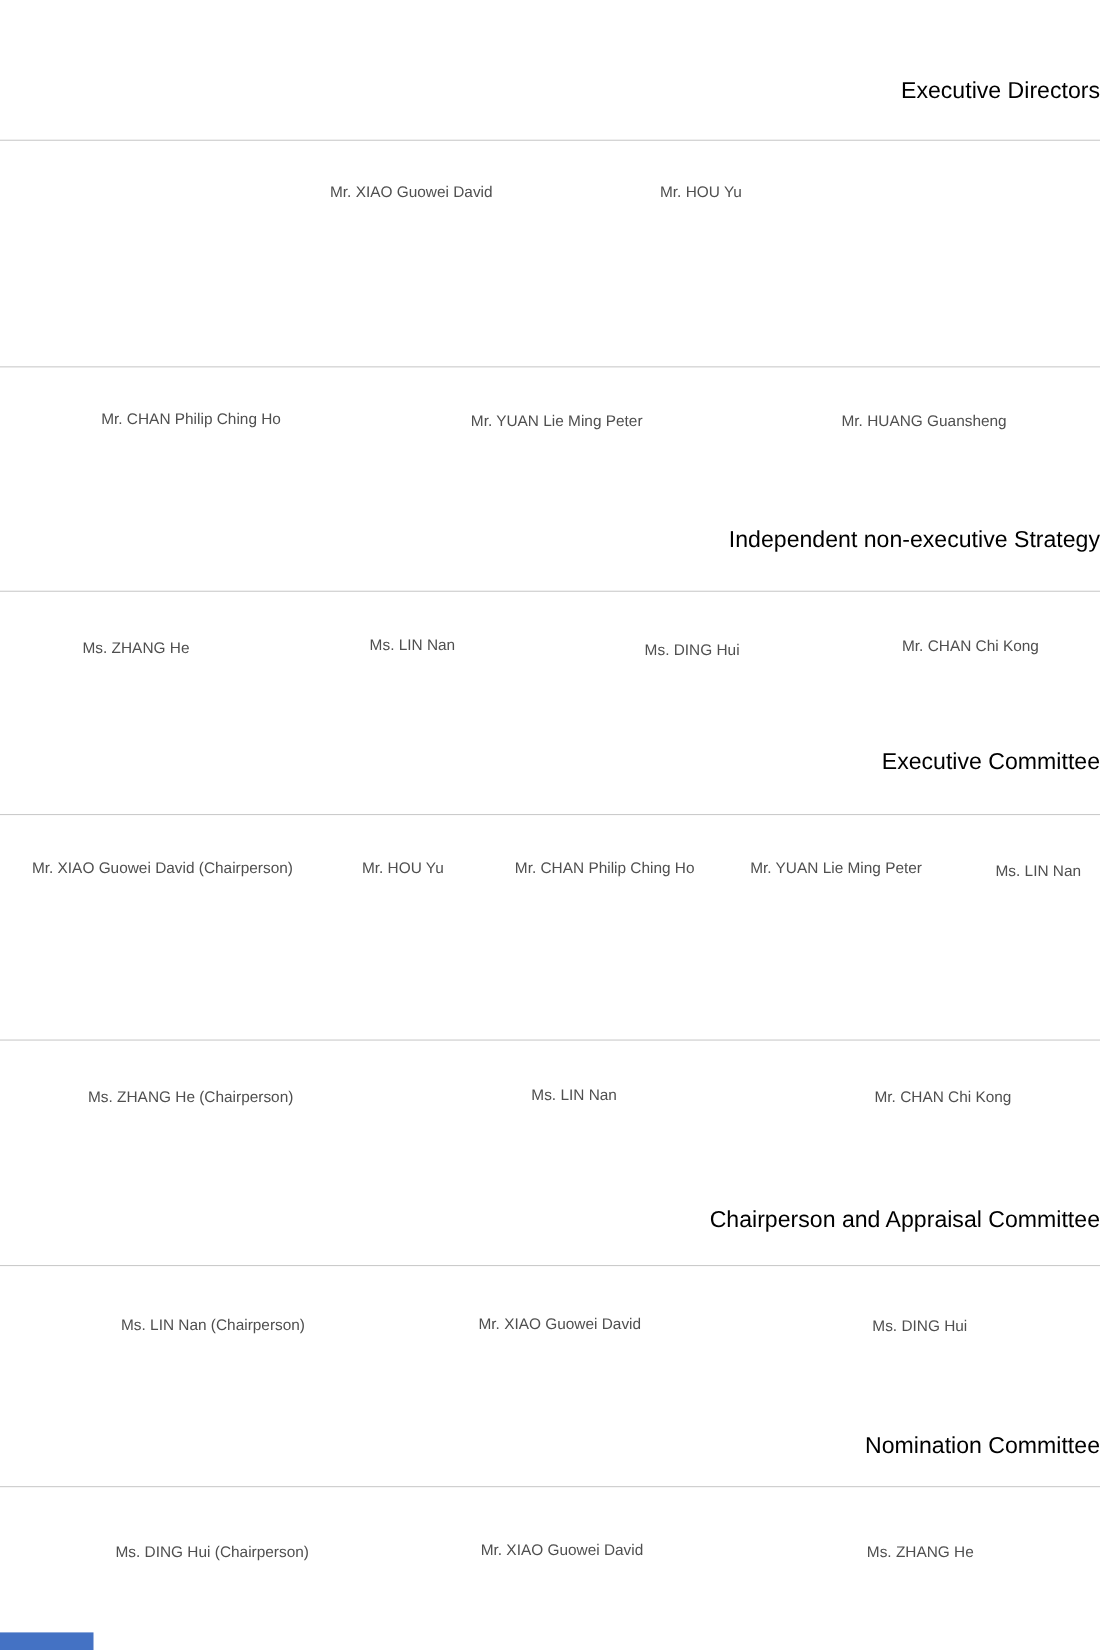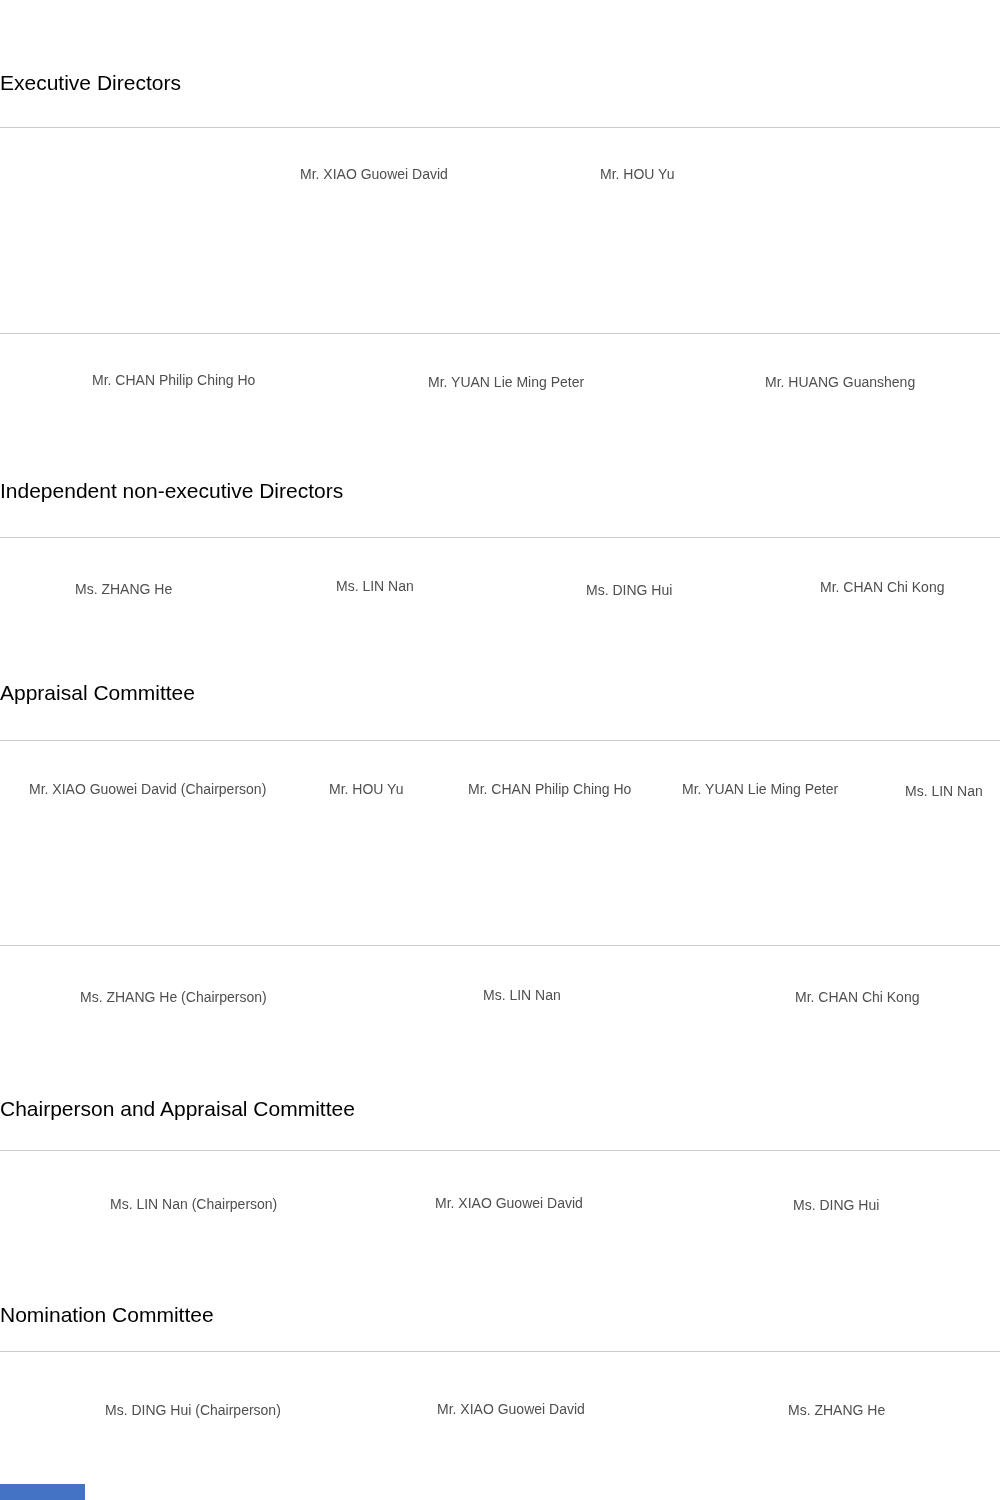--- a/index.html
+++ b/index.html
@@ -12,21 +12,21 @@
     width: 1000px;
     height: 1500px;
     background: #ffffff;
     overflow: hidden;
     font-family: "Liberation Sans", "DejaVu Sans", sans-serif;
   }
   .sec-title {
     position: absolute;
     left: 0;
     width: 1000px;
-    text-align: left;
+    text-align: right;
     font-size: 21px;
     line-height: 1.2;
     font-weight: 400;
     color: #000000;
     white-space: nowrap;
   }
   .divider {
     position: absolute;
     left: 0;
     width: 1000px;
@@ -57,28 +57,28 @@
   <div class="sec-title" style="top:70px">Executive Directors</div>
   <div class="divider" style="top:127px"></div>
   <div class="member" style="left:300px; top:166px">Mr. XIAO Guowei David</div>
   <div class="member" style="left:600px; top:166px">Mr. HOU Yu</div>
 
   <div class="divider" style="top:333px"></div>
   <div class="member" style="left:92px; top:372px">Mr. CHAN Philip Ching Ho</div>
   <div class="member" style="left:428px; top:374px">Mr. YUAN Lie Ming Peter</div>
   <div class="member" style="left:765px; top:374px">Mr. HUANG Guansheng</div>
 
-  <div class="sec-title" style="top:478px">Independent non-executive Directors</div>
+  <div class="sec-title" style="top:478px">Independent non-executive Strategy</div>
   <div class="divider" style="top:537px"></div>
   <div class="member" style="left:75px; top:581px">Ms. ZHANG He</div>
   <div class="member" style="left:336px; top:578px">Ms. LIN Nan</div>
   <div class="member" style="left:586px; top:582px">Ms. DING Hui</div>
   <div class="member" style="left:820px; top:579px">Mr. CHAN Chi Kong</div>
 
-  <div class="sec-title" style="top:680px">Appraisal Committee</div>
+  <div class="sec-title" style="top:680px">Executive Committee</div>
   <div class="divider" style="top:740px"></div>
   <div class="member" style="left:29px; top:781px">Mr. XIAO Guowei David (Chairperson)</div>
   <div class="member" style="left:329px; top:781px">Mr. HOU Yu</div>
   <div class="member" style="left:468px; top:781px">Mr. CHAN Philip Ching Ho</div>
   <div class="member" style="left:682px; top:781px">Mr. YUAN Lie Ming Peter</div>
   <div class="member" style="left:905px; top:783px">Ms. LIN Nan</div>
 
   <div class="divider" style="top:945px"></div>
   <div class="member" style="left:80px; top:989px">Ms. ZHANG He (Chairperson)</div>
   <div class="member" style="left:483px; top:987px">Ms. LIN Nan</div>

